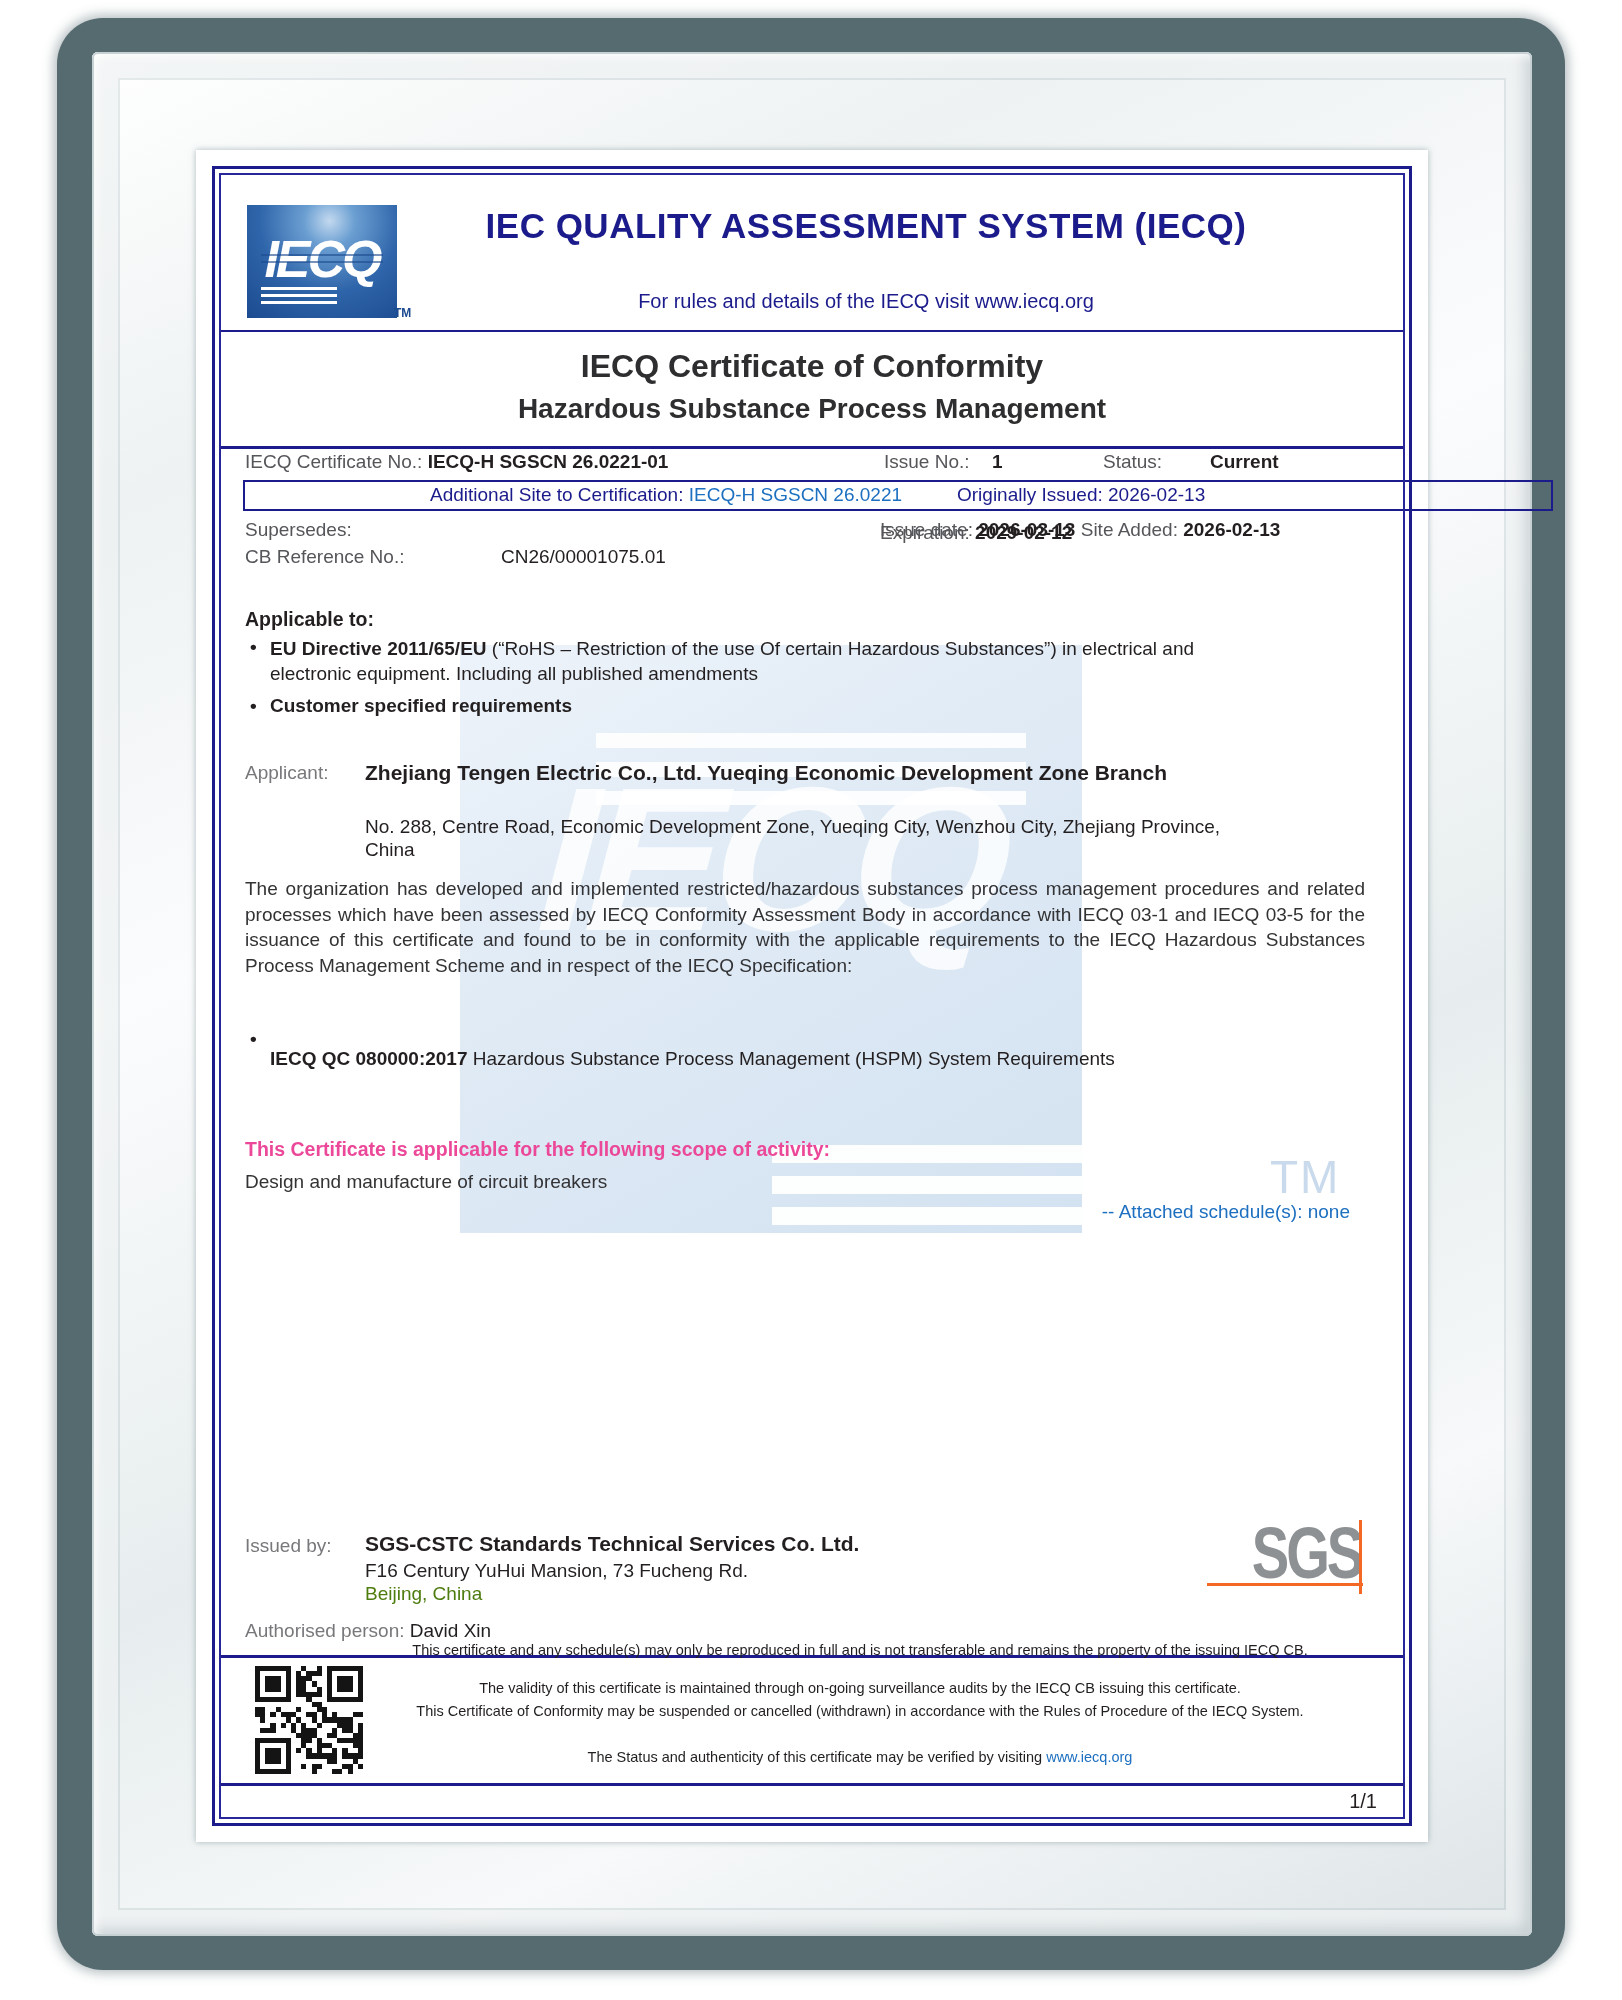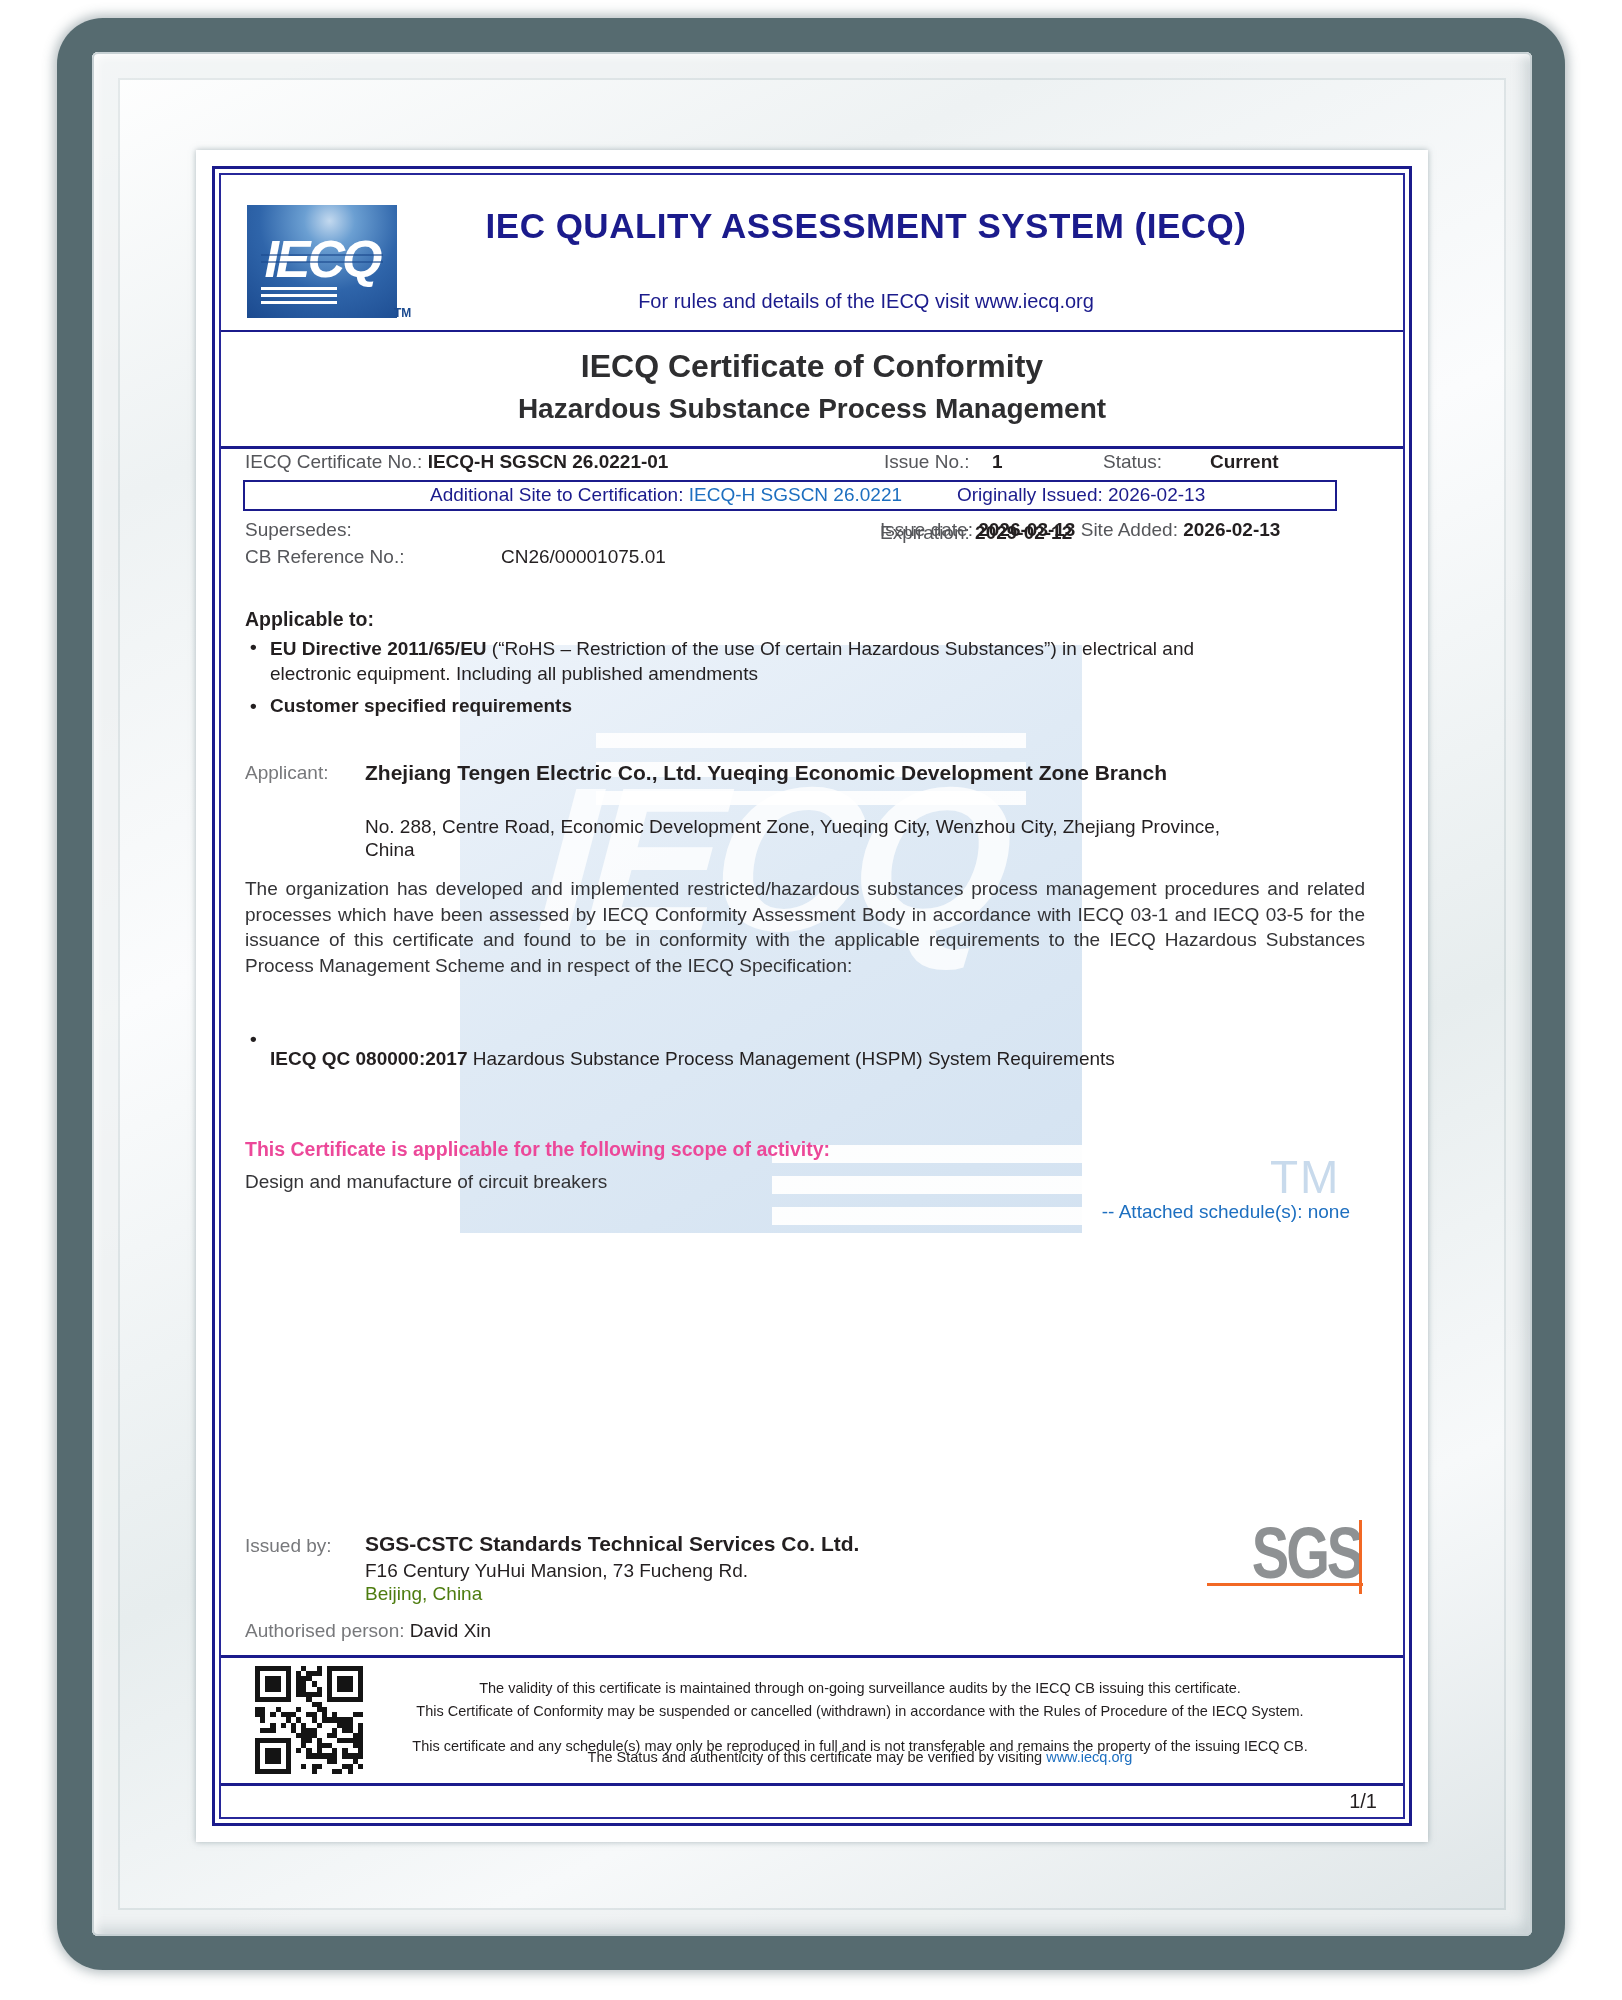--- a/index.html
+++ b/index.html
@@ -84,21 +84,21 @@
   .lbl { color:#55565a; }
   .lbl-light { color:#77787b; }
   .val { color:#231f20; font-weight:bold; }
   .val-plain { color:#231f20; }
   .row-a-left { position:absolute; left:49px; top:301px; }
   .issue-no-label { position:absolute; left:688px; top:301px; }
   .issue-no-val { position:absolute; left:796px; top:301px; }
   .status-label { position:absolute; left:907px; top:301px; }
   .status-val { position:absolute; left:1014px; top:301px; }
 
-  .box-b { position:absolute; left:47px; top:330px; width:1094px; height:31px; border:2px solid #1b1b8c; }
+  .box-b { position:absolute; left:47px; top:330px; width:1310px; height:31px; border:2px solid #1b1b8c; }
   .add-site { position:absolute; left:185px; top:2px; font-size:19px; color:#1b1b8c; }
   .add-site-val { color:#1d6fc0; }
   .orig-issued { position:absolute; left:712px; top:2px; font-size:19px; color:#1b1b8c; }
 
   .row-c-left { position:absolute; left:49px; top:369px; }
   .row-c-right { position:absolute; left:684px; top:369px; }
   .row-d-left { position:absolute; left:49px; top:396px; }
   .row-d-val { position:absolute; left:305px; top:396px; }
   .row-d-right { position:absolute; left:684px; top:372px; }
 
@@ -135,21 +135,21 @@
   .sgs-hline { position:absolute; left:0; top:73px; width:156px; height:3px; background:#f26824; }
   .sgs-vline { position:absolute; left:152px; top:10px; width:3px; height:74px; background:#f26824; }
 
   .auth-line { position:absolute; left:49px; top:1470px; font-size:19px; }
   .hr3 { top:1505px; height:3px; }
 
   
   .qr { position:absolute; left:59px; top:1516px; width:108px; height:108px; }
   .qr svg { width:100%; height:100%; shape-rendering:crispEdges; }
   .ft { position:absolute; left:194px; width:940px; text-align:center; font-size:14.5px; color:#231f20; white-space:nowrap; }
-  .ft1 { top:1530px; } .ft2 { top:1553px; } .ft3 { top:1588px; } .ft4 { top:1599px; }
+  .ft1 { top:1530px; } .ft2 { top:1553px; } .ft3 { top:1492px; } .ft4 { top:1599px; }
   .ft-link { color:#1d6fc0; cursor:pointer; }
   .hr4 { top:1633px; height:3px; }
   .page-num { position:absolute; right:51px; top:1640px; font-size:20px; color:#231f20; }
 </style>
 </head>
 <body>
 
 <div class="stage">
   <div class="frame-dark"></div>
   <div class="frame-silver"></div>

